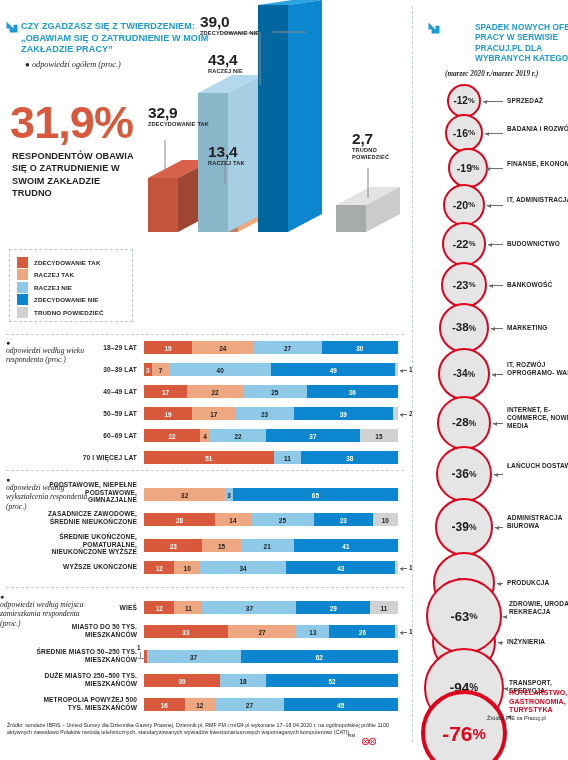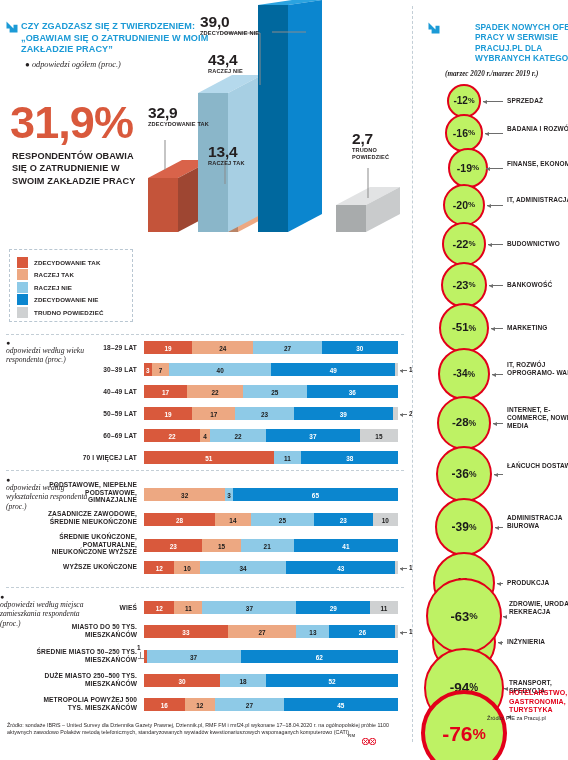--- a/index.html
+++ b/index.html
@@ -118,21 +118,21 @@
     margin-left:30px;
   }
   .rhead-sub{
     position:absolute;left:32px;top:70px;width:120px;
     font-family:"Liberation Serif", serif;font-style:italic;font-weight:bold;
     font-size:7.2px;color:#231f20;
   }
 
   .circ{
     position:absolute;border-radius:50%;
-    border:2.2px solid #e2001a;background:#bef264;
+    border:2.2px solid #e2001a;background:#e5e5e5;
     display:flex;align-items:center;justify-content:center;
     box-sizing:border-box;
   }
   .circ .pv{font-weight:bold;color:#1b1b1b;line-height:1;}
   .circ.big{border-width:4.5px;}
   .circ.big .pv{color:#e2001a;}
 
   .connector{position:absolute;border-top:1px solid #6d6d6d;height:0;}
   .connector:before{content:"";position:absolute;left:0;top:-2.5px;
     border-top:2.5px solid transparent;border-bottom:2.5px solid transparent;
@@ -162,21 +162,21 @@
       </svg>
     </div>
 
     <div class="head-title">CZY ZGADZASZ SIĘ Z TWIERDZENIEM: „OBAWIAM SIĘ O ZATRUDNIENIE W MOIM ZAKŁADZIE PRACY”</div>
     <div class="head-sub">
       <span class="bullet">●</span>
       <span>odpowiedzi ogółem (proc.)</span>
     </div>
 
     <div class="bignum">31,9%</div>
-    <div class="bigtext">RESPONDENTÓW OBAWIA SIĘ O ZATRUDNIENIE W SWOIM ZAKŁADZIE PRACY</div>
+    <div class="bigtext">RESPONDENTÓW OBAWIA SIĘ O ZATRUDNIENIE W SWOIM ZAKŁADZIE TRUDNO</div>
 
     <div class="legend">
       <div class="legend-row">
         <span class="legend-sw" style="background:#d9593c"></span>
         <span class="legend-lb">ZDECYDOWANIE TAK</span>
       </div>
       <div class="legend-row">
         <span class="legend-sw" style="background:#eda882"></span>
         <span class="legend-lb">RACZEJ TAK</span>
       </div>
@@ -583,21 +583,21 @@
     <div class="catlabel" style="left:94px;top:240px;">BUDOWNICTWO</div>
 
     <div class="circ" style="left:28px;top:262px;width:46px;height:46px;">
       <span class="pv" style="font-size:11px">-23</span>
         <span class="pv pct" style="font-size:8px;color:#1b1b1b;font-weight:bold;">%</span>
     </div>
     <div class="connector" style="left:76px;top:285px;width:14px;"></div>
     <div class="catlabel" style="left:94px;top:281px;">BANKOWOŚĆ</div>
 
     <div class="circ" style="left:26px;top:303px;width:50px;height:50px;">
-      <span class="pv" style="font-size:11.5px">-51</span>
+      <span class="pv" style="font-size:11.5px">-38</span>
         <span class="pv pct" style="font-size:8.5px;color:#1b1b1b;font-weight:bold;">%</span>
     </div>
     <div class="connector" style="left:78px;top:328px;width:12px;"></div>
     <div class="catlabel" style="left:94px;top:324px;">MARKETING</div>
 
     <div class="circ" style="left:25px;top:348px;width:52px;height:52px;">
       <span class="pv" style="font-size:10px">-34</span>
         <span class="pv pct" style="font-size:8.5px;color:#1b1b1b;font-weight:bold;">%</span>
     </div>
     <div class="connector" style="left:79px;top:374px;width:11px;"></div>

